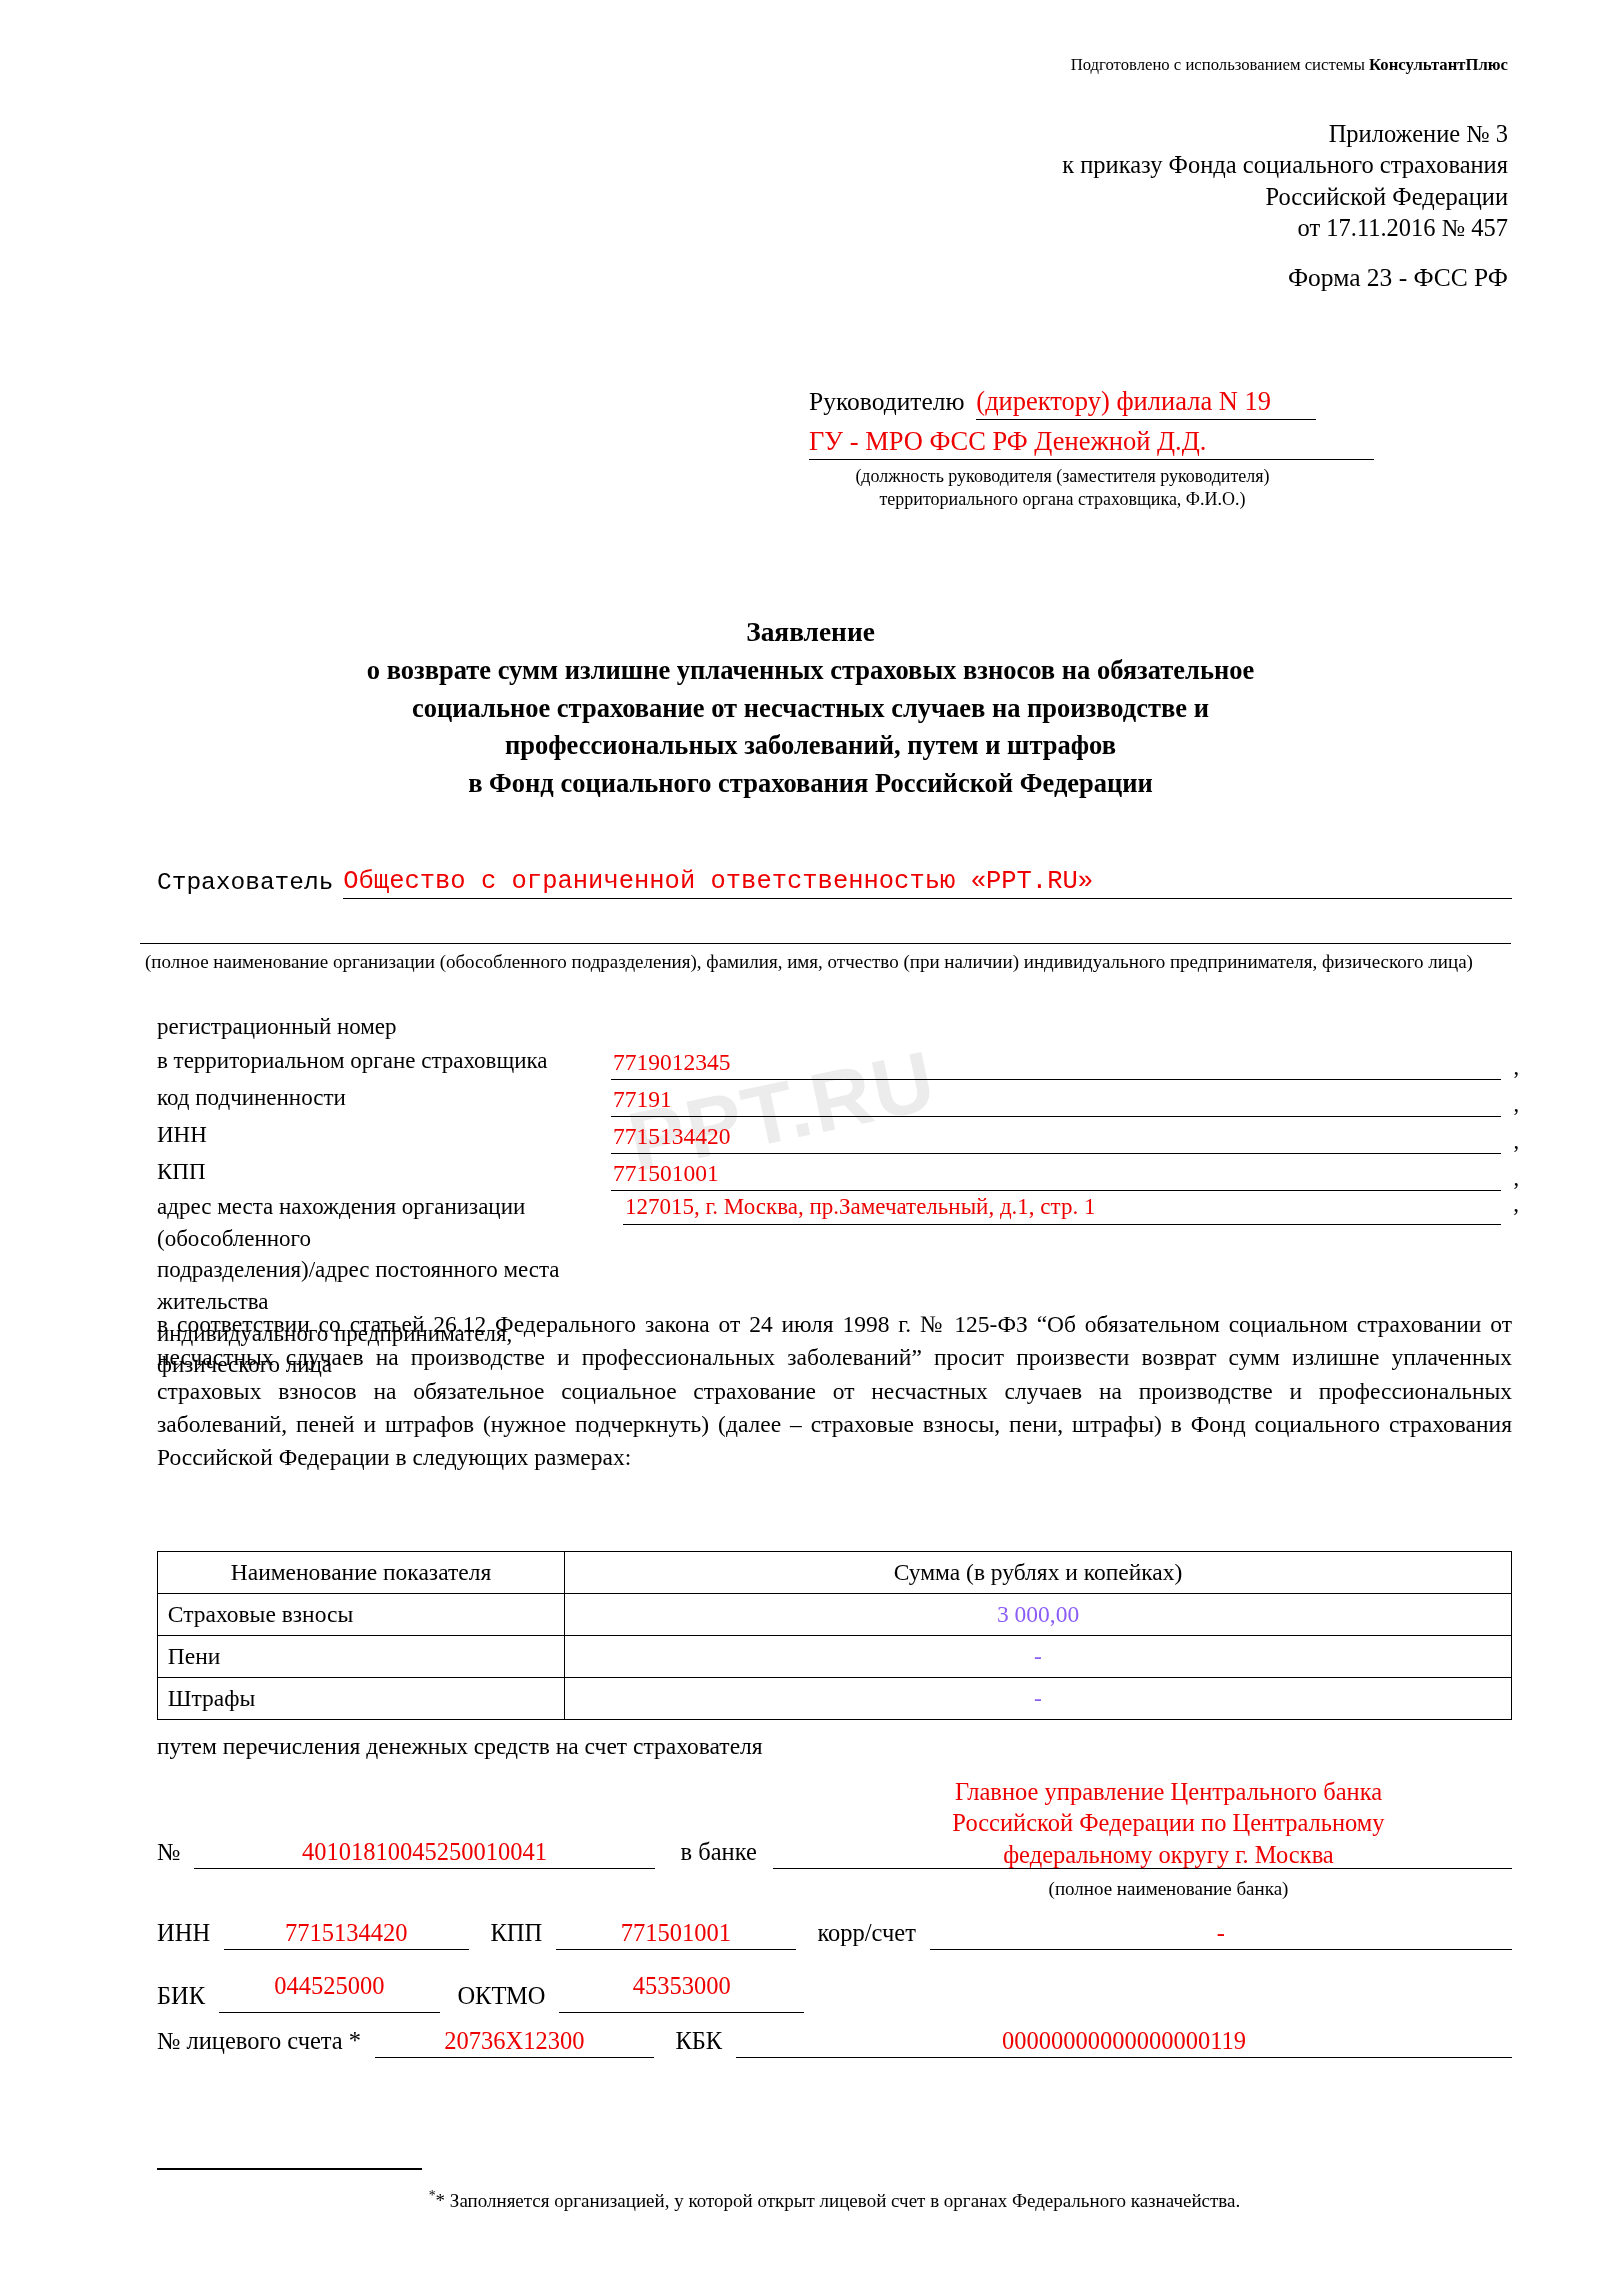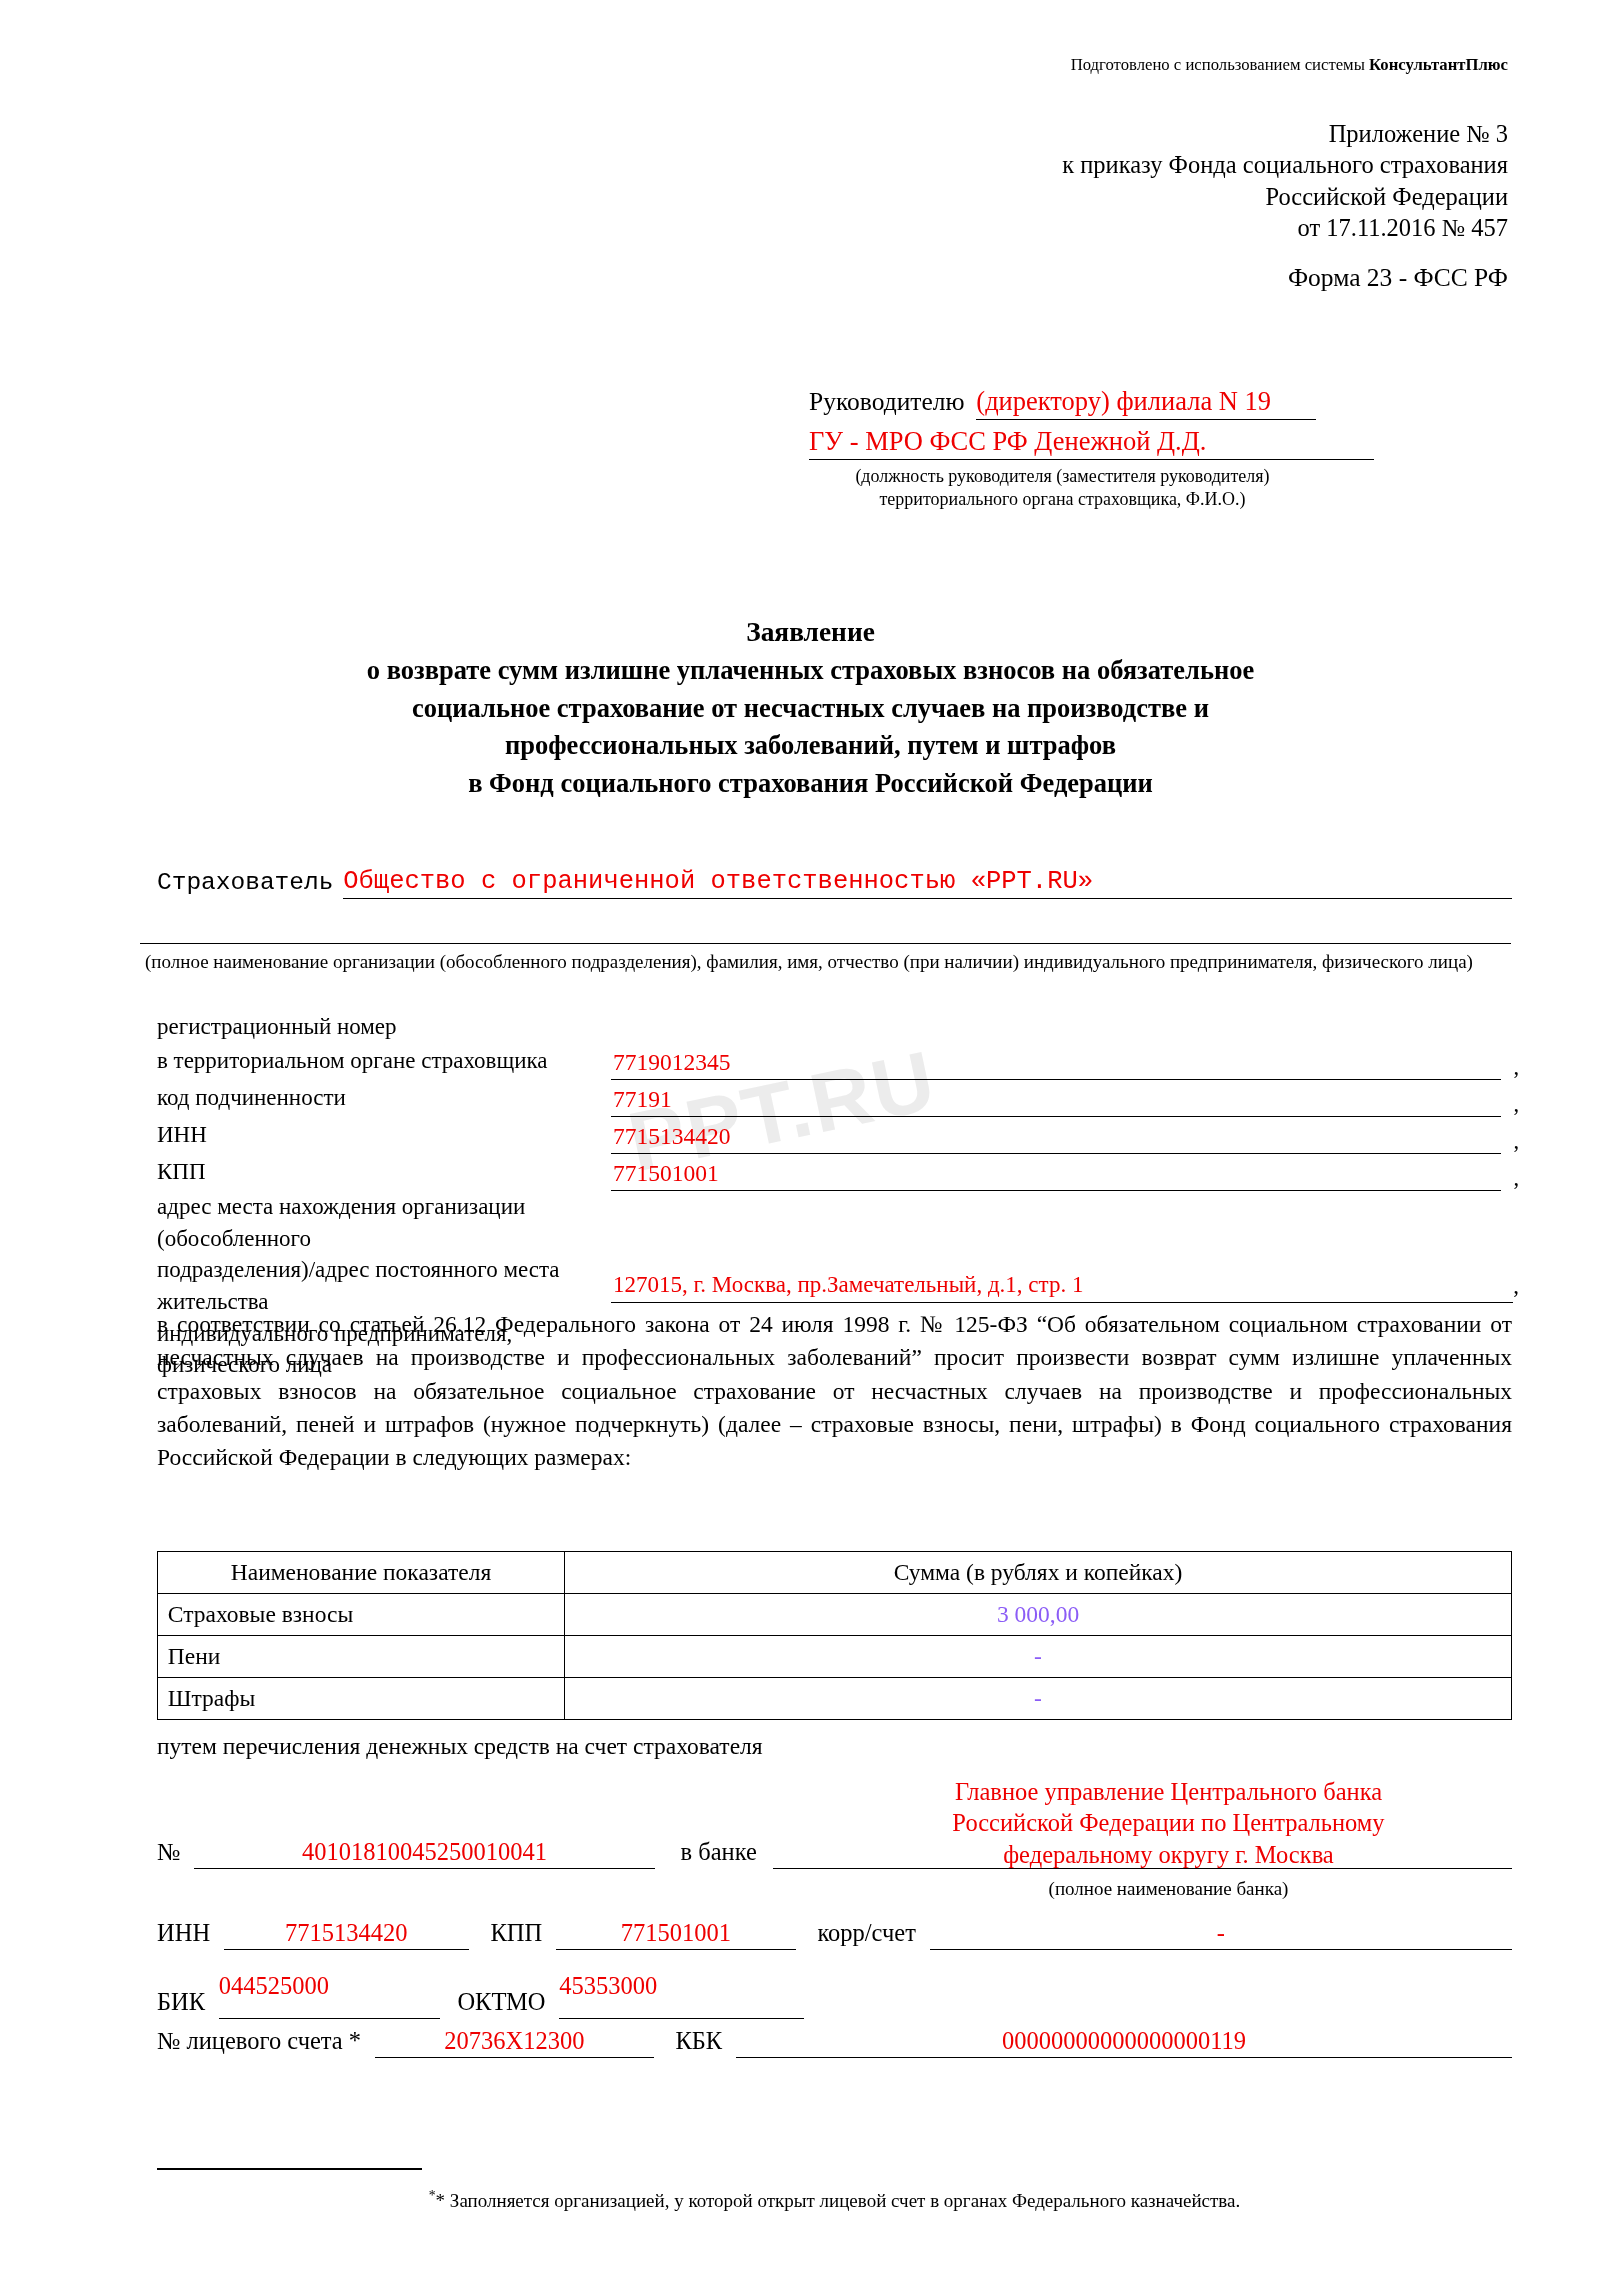--- a/index.html
+++ b/index.html
@@ -203,21 +203,22 @@
     padding-bottom: 0px;
   }
   .plain-line {
     font-size: 23px;
     line-height: 1.34;
     white-space: nowrap;
   }
 
   .addr-field {
     display: flex;
-    align-items: center;
+    align-items: flex-start;
+    gap: 12px;
   }
   .addr-field .flabel-multi {
     width: 454px;
     font-size: 23px;
     line-height: 1.38;
   }
   .addr-field .fval-multi {
     flex: 1;
     border-bottom: 1.5px solid #000;
     color: #ee0000;
@@ -339,22 +340,23 @@
     left: 157px;
     top: 1972px;
     width: 1355px;
     display: flex;
     align-items: flex-end;
     font-size: 24.5px;
   }
   .bik-row .lbl { white-space: nowrap; padding-bottom: 2.9px; }
   .bik-row .uf {
     border-bottom: 1.7px solid #000;
-    color: #ee0000;
-    padding-bottom: 18px;
+    text-align: center;
+    color: #ee0000;
+    padding-bottom: 12px;
     margin-left: 13.7px;
     margin-right: 17.6px;
   }
   .bik-row .wb1 { width: 221px; }
   .bik-row .wb2 { width: 245px; }
 
   .ls-row {
     position: absolute;
     left: 157px;
     top: 2027px;

